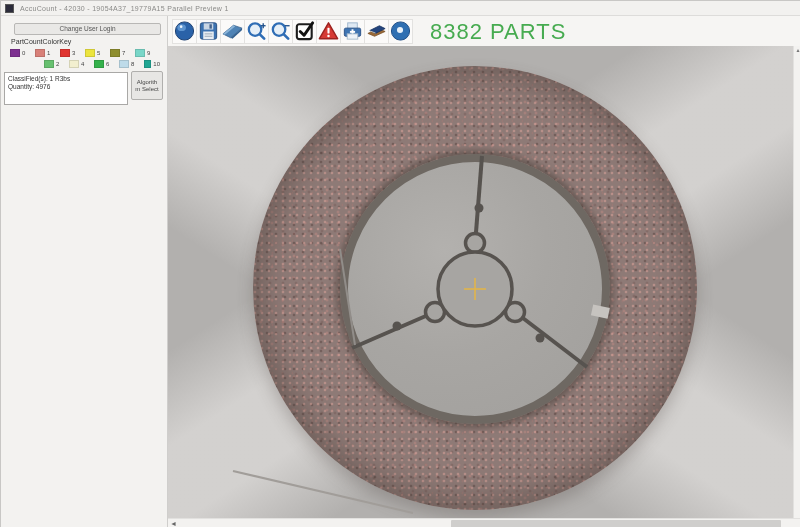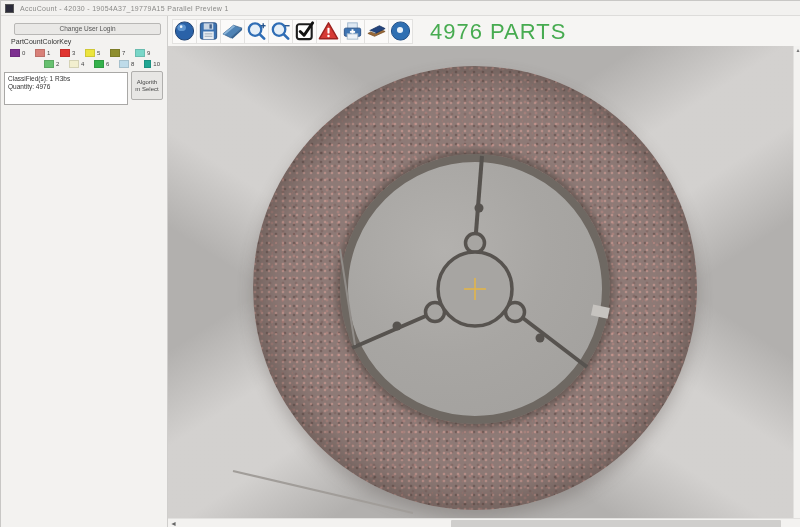--- a/index.html
+++ b/index.html
@@ -204,21 +204,21 @@
           <polygon points="5,11.5 15,6.5 21,9.5 11,14.5" fill="#24457e" stroke="#16305e" stroke-width="0.8"></polygon>
           <line x1="5.5" y1="12" x2="11" y2="14.2" stroke="#d8d0c0" stroke-width="0.9"></line>
         </svg>
       </span>
       <span class="tbtn">
         <svg width="24" height="24" viewBox="0 0 24 24">
           <circle cx="12" cy="12" r="9.5" fill="#2f6fb2" stroke="#1d4c86"></circle>
           <circle cx="11.5" cy="11" r="3.2" fill="#e8f1fa"></circle>
         </svg>
       </span>
-      <span class="parts-count" style="color: rgb(71, 171, 80);">4976 PARTS</span>
+      <span class="parts-count" style="color: rgb(71, 171, 80);">8382 PARTS</span>
     </div>
 
     <div class="viewer">
       <div class="band a"></div>
       <div class="band b"></div>
       <div class="reel"></div>
       <div class="hole"></div>
       <svg class="scene-svg" viewBox="0 0 625 472">
 
         <line x1="307" y1="199" x2="314" y2="110" stroke="#57534f" stroke-width="4"></line>

